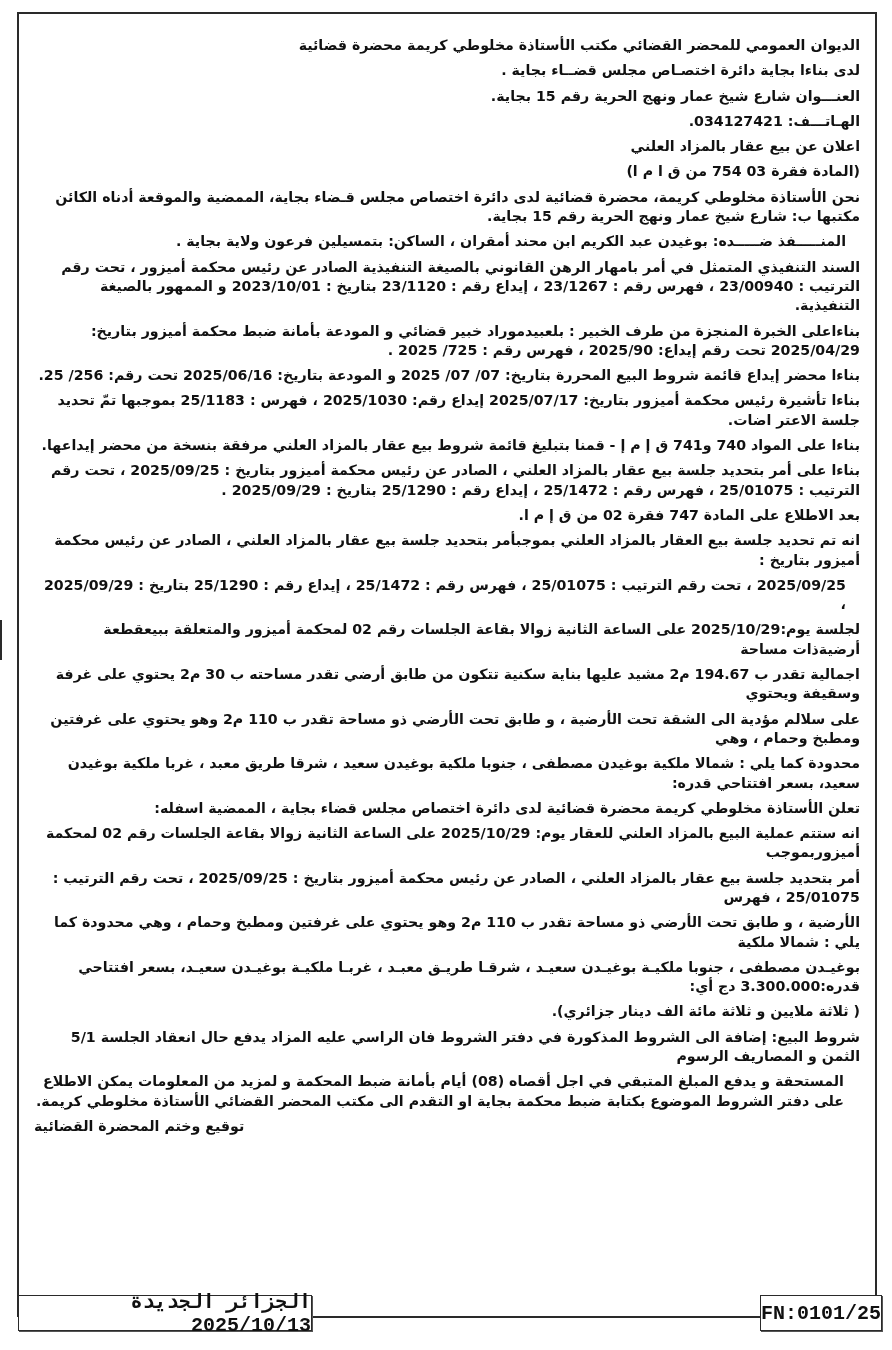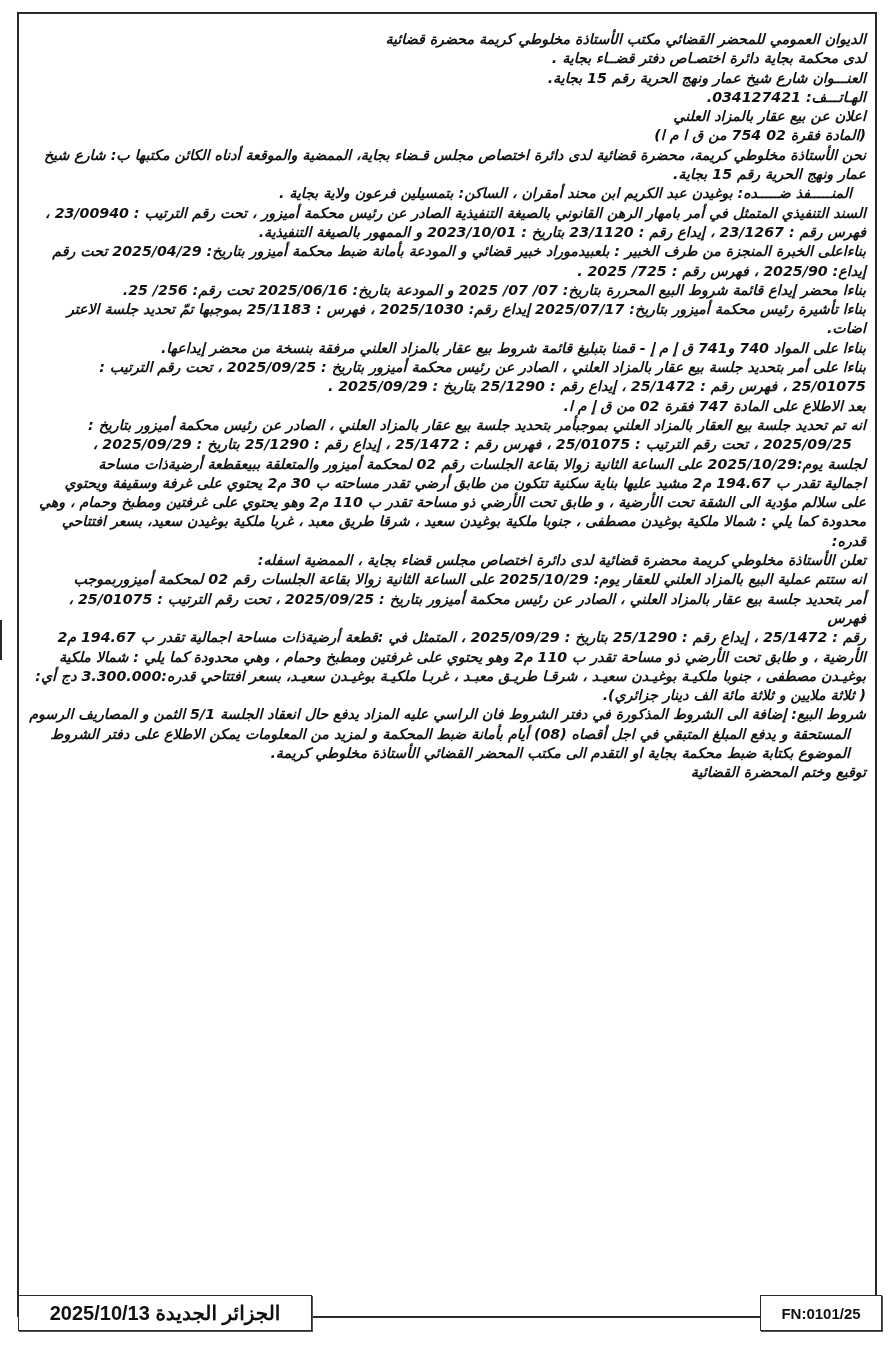--- a/index.html
+++ b/index.html
@@ -13,77 +13,76 @@
     position: absolute; left: 312px; top: 1316px; width: 450px; height: 0;
     border-top: 2px solid #2a2a2a;
   }
   .content {
     position: absolute; left: 28px; top: 30px; width: 838px;
     direction: rtl; text-align: right;
     font-family: "DejaVu Sans", sans-serif; font-weight: bold;
     font-size: 14.2px; line-height: 19.3px; color: #111111;
     letter-spacing: -0.4px;
   }
-  .content p { margin: 0; padding: 0; font-style: italic; }
+  .content p { margin: 6px; padding: 0; }
   .content .indent { padding-right: 14px; }
   .content .indent2 { padding-right: 16px; }
   .side-mark {
     position: absolute; left: 0; top: 620px; width: 2px; height: 40px;
     background: #2a2a2a;
   }
   .box {
     position: absolute; top: 1295px; height: 36px; box-sizing: border-box;
     border: 1.5px solid #2a2a2a; background: #fff;
     box-shadow: 1px 1px 0 #555;
     display: flex; align-items: center; justify-content: center;
-    font-family: Liberation Sans, sans-serif; font-weight: bold; color: #111;
+    font-family: Liberation Mono, monospace; font-weight: bold; color: #111;
   }
   .box-left { left: 18px; width: 294px; font-size: 20px; direction: rtl; }
-  .box-right { left: 760px; width: 122px; font-size: 15px; }
+  .box-right { left: 760px; width: 122px; font-size: 20px; }
 </style>
 </head>
 <body>
 
 <div class="frame"></div>
 <div class="frame-bottom-line"></div>
 <div class="side-mark"></div>
 
 <div class="content">
   <p>الديوان العمومي للمحضر القضائي مكتب الأستاذة مخلوطي كريمة  محضرة قضائية</p>
-  <p>لدى محكمة بجاية دائرة اختصـاص دفتر قضــاء بجاية .</p>
+  <p>لدى بناءا بجاية دائرة اختصـاص مجلس قضــاء بجاية .</p>
   <p>العنـــوان شارع شيخ عمار ونهج الحرية رقم 15 بجاية.</p>
   <p>الهـاتـــف: 034127421.</p>
   <p>اعلان عن  بيع عقار بالمزاد العلني</p>
-  <p>(المادة  فقرة 02 754 من ق ا م ا)</p>
+  <p>(المادة  فقرة 03 754 من ق ا م ا)</p>
 
   <p>نحن الأستاذة مخلوطي كريمة، محضرة قضائية لدى دائرة اختصاص مجلس قـضاء بجاية، الممضية والموقعة أدناه الكائن مكتبها ب: شارع شيخ عمار ونهج الحرية رقم 15 بجاية.</p>
   <p class="indent">المنـــــفذ ضـــــده:  بوغيدن عبد الكريم ابن محند أمقران  ،  الساكن: بتمسيلين فرعون ولاية بجاية .</p>
   <p>السند التنفيذي المتمثل في أمر بامهار الرهن القانوني بالصيغة التنفيذية   الصادر عن رئيس محكمة أميزور ، تحت رقم الترتيب : 23/00940 ، فهرس رقم : 23/1267 ، إيداع رقم : 23/1120 بتاريخ : 2023/10/01  و الممهور بالصيغة التنفيذية.</p>
   <p>بناءاعلى الخبرة المنجزة من طرف الخبير : بلعبيدموراد خبير قضائي  و المودعة بأمانة ضبط محكمة أميزور  بتاريخ: 2025/04/29 تحت رقم إيداع: 2025/90  ، فهرس رقم : 725/ 2025 .</p>
   <p>بناءا محضر إيداع قائمة شروط البيع المحررة بتاريخ:  07/ 07/ 2025  و المودعة بتاريخ: 2025/06/16 تحت رقم: 256/ 25.</p>
   <p>بناءا تأشيرة رئيس محكمة أميزور  بتاريخ: 2025/07/17 إيداع رقم: 2025/1030 ، فهرس : 25/1183  بموجبها تمّ تحديد جلسة الاعتر اضات.</p>
   <p>بناءا على المواد 740 و741 ق إ م إ - قمنا بتبليغ قائمة شروط بيع عقار بالمزاد العلني مرفقة بنسخة من محضر إيداعها.</p>
   <p>بناءا على أمر بتحديد جلسة بيع عقار بالمزاد العلني ، الصادر عن رئيس محكمة أميزور بتاريخ : 2025/09/25 ، تحت رقم الترتيب : 25/01075 ، فهرس رقم : 25/1472 ، إيداع رقم : 25/1290 بتاريخ : 2025/09/29 .</p>
   <p>بعد الاطلاع على المادة 747 فقرة 02 من ق إ م ا.</p>
   <p>انه تم تحديد جلسة بيع العقار بالمزاد العلني بموجبأمر بتحديد جلسة بيع عقار بالمزاد العلني ، الصادر عن رئيس محكمة أميزور بتاريخ :</p>
   <p class="indent">2025/09/25 ، تحت رقم الترتيب : 25/01075 ، فهرس رقم : 25/1472 ، إيداع رقم : 25/1290 بتاريخ : 2025/09/29 ،</p>
   <p>لجلسة يوم:2025/10/29 على الساعة الثانية زوالا بقاعة الجلسات رقم 02 لمحكمة أميزور والمتعلقة ببيعقطعة أرضيةذات مساحة</p>
   <p>اجمالية تقدر ب 194.67 م2  مشيد عليها بناية سكنية تتكون من طابق أرضي  تقدر مساحته ب 30 م2  يحتوي على غرفة وسقيفة ويحتوي</p>
   <p>على سلالم مؤدية الى الشقة تحت الأرضية ، و طابق تحت الأرضي ذو مساحة تقدر ب 110 م2 وهو يحتوي على غرفتين ومطبخ وحمام ، وهي</p>
   <p>محدودة كما يلي : شمالا ملكية بوغيدن مصطفى ، جنوبا ملكية بوغيدن سعيد ، شرقا طريق معبد ، غربا ملكية بوغيدن سعيد، بسعر افتتاحي قدره:</p>
   <p>تعلن الأستاذة مخلوطي كريمة محضرة قضائية لدى دائرة اختصاص مجلس قضاء بجاية ، الممضية اسفله:</p>
   <p>انه ستتم عملية البيع بالمزاد العلني للعقار يوم: 2025/10/29 على الساعة الثانية  زوالا  بقاعة  الجلسات رقم 02  لمحكمة أميزوربموجب</p>
   <p>أمر بتحديد جلسة بيع عقار بالمزاد العلني ، الصادر عن رئيس محكمة أميزور بتاريخ : 2025/09/25 ، تحت رقم الترتيب : 25/01075 ، فهرس</p>
-  <p>رقم : 25/1472 ، إيداع رقم : 25/1290 بتاريخ : 2025/09/29 ، المتمثل في :قطعة أرضيةذات مساحة اجمالية تقدر ب 194.67 م2</p>
   <p>الأرضية ، و طابق تحت الأرضي ذو مساحة تقدر ب 110 م2 وهو يحتوي على غرفتين ومطبخ وحمام ، وهي محدودة كما يلي : شمالا ملكية</p>
   <p>بوغيـدن مصطفى ، جنوبا ملكيـة بوغيـدن سعيـد ، شرقـا طريـق معبـد ، غربـا ملكيـة بوغيـدن سعيـد، بسعر افتتاحي قدره:3.300.000 دج أي:</p>
   <p>( ثلاثة ملايين و ثلاثة مائة الف دينار جزائري).</p>
   <p>شروط البيع: إضافة الى الشروط المذكورة في دفتر الشروط فان الراسي عليه المزاد يدفع حال انعقاد الجلسة 5/1 الثمن و المصاريف الرسوم</p>
   <p class="indent2">المستحقة و يدفع المبلغ المتبقي في اجل أقصاه (08) أيام بأمانة ضبط المحكمة و لمزيد من المعلومات يمكن الاطلاع على دفتر الشروط الموضوع بكتابة ضبط محكمة بجاية او التقدم الى مكتب المحضر القضائي الأستاذة مخلوطي كريمة.</p>
-  <p style="text-align:right; padding-left:0;">توقيع وختم المحضرة القضائية</p>
+  <p style="text-align:left; padding-left:0;">توقيع وختم المحضرة القضائية</p>
 </div>
 
 <div class="box box-left">
   <span>الجزائر الجديدة 2025/10/13</span>
 </div>
 <div class="box box-right">
   <span>FN:0101/25</span>
 </div>
 
 </body></html>

